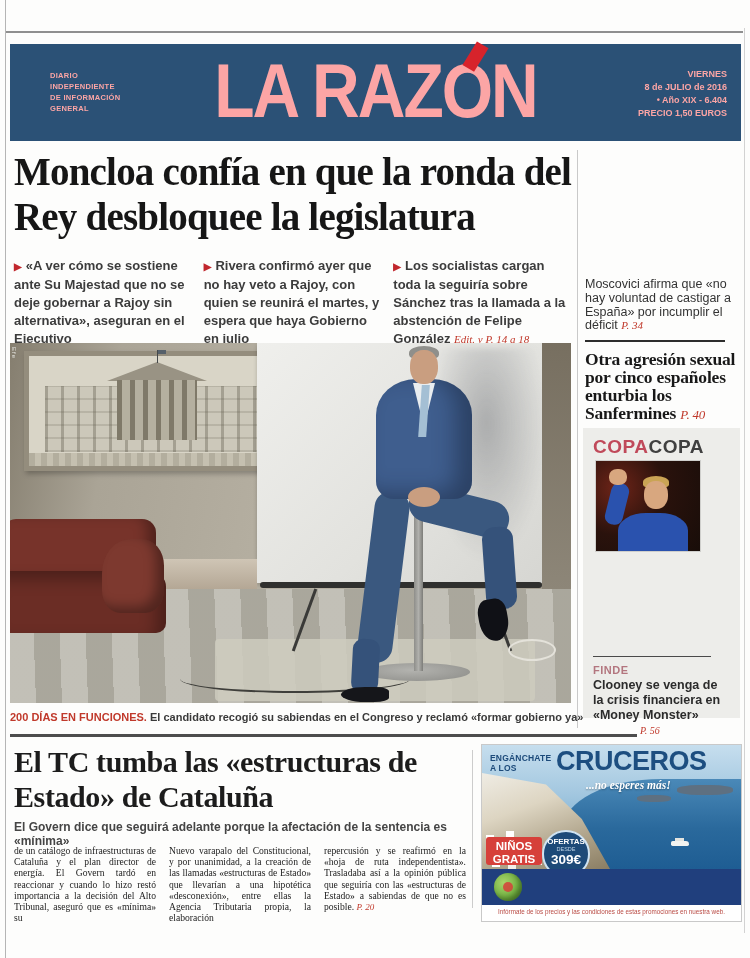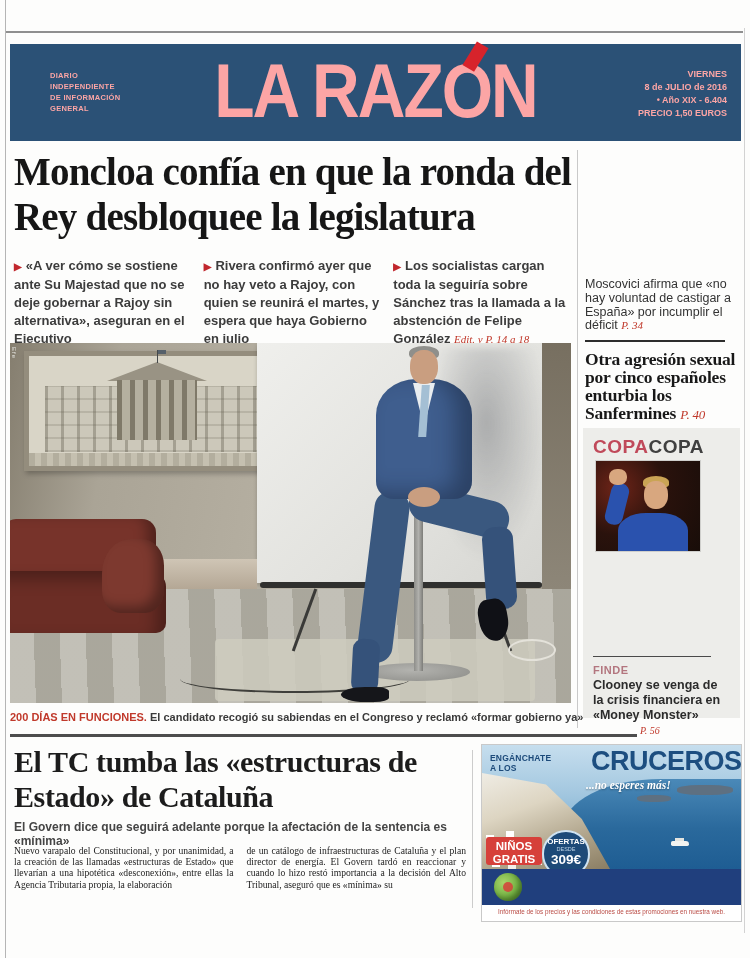--- a/index.html
+++ b/index.html
@@ -137,21 +137,21 @@
             background:linear-gradient(160deg,#efece4 0%,#ddd5c2 35%,#a99d83 75%,#8a7d63 100%);
             clip-path:polygon(0 0,50% 12%,78% 48%,100% 100%,0 100%);}
   .ad-houses{position:absolute;left:4px;bottom:28px;width:8px;height:6px;background:#fff;
              box-shadow:10px 2px 0 #f6f4ee,20px -4px 0 #fff,30px 6px 0 #efede6,14px 14px 0 #fff,
                         34px 18px 0 #f6f4ee,48px 24px 0 #fff,60px 34px 0 #efede6,6px 26px 0 #fff,
                         22px 30px 0 #f2f0e9,44px 40px 0 #fff,66px 46px 0 #f6f4ee,80px 52px 0 #fff;}
   .ad-ship{position:absolute;right:52px;top:96px;width:18px;height:5px;background:#f3f3f0;border-radius:2px 4px 2px 2px;}
   .ad-ship::after{content:"";position:absolute;left:4px;top:-3px;width:9px;height:3px;background:#e4e4df;}
   .ad-kicker{position:absolute;left:8px;top:9px;width:62px;text-align:left;color:#1c4a7a;
              font-weight:bold;font-size:8.5px;line-height:9.5px;letter-spacing:.2px;}
-  .ad-title{position:absolute;left:74px;top:1px;font-size:27px;font-weight:600;color:#1d4e80;letter-spacing:-.5px;margin-left:35px;}
+  .ad-title{position:absolute;left:74px;top:1px;font-size:27px;font-weight:600;color:#1d4e80;letter-spacing:-.5px;}
   .ad-tag{position:absolute;left:104px;top:34px;font-size:11.5px;font-style:italic;font-weight:bold;color:#fff;
           font-family:"Liberation Serif",serif;text-shadow:0 1px 2px rgba(0,0,0,.35);}
   .ad-badge{position:absolute;left:4px;top:92px;width:56px;height:28px;background:#d6403a;border-radius:3px;
             color:#fff;font-weight:bold;font-size:11.5px;line-height:13px;text-align:center;padding-top:3px;box-sizing:border-box;}
   .ad-circle{position:absolute;left:60px;top:85px;width:48px;height:48px;border-radius:50%;background:#1d4a78;
              border:2px solid #cfe3f2;color:#fff;text-align:center;box-sizing:border-box;padding-top:6px;}
   .ad-circle .l1{font-size:8px;font-weight:bold;line-height:8px;}
   .ad-circle .l2{font-size:5.5px;line-height:7px;color:#bcd3e6;}
   .ad-circle .l3{font-size:13.5px;font-weight:bold;line-height:14px;}
   .ad-bar{position:absolute;left:0;top:124px;width:100%;height:36px;background:#203f7d;}
@@ -240,22 +240,23 @@
     <div class="abs ph-credit">Efe</div>
   </div>
 
   <div class="abs caption"><span class="cap-lead">200 DÍAS EN FUNCIONES.</span><span class="cap-rest"> El candidato recogió su sabiendas en el Congreso y reclamó «formar gobierno ya»</span></div>
 
   <div class="abs hrule"></div>
 
   <div class="abs tc-headline">El TC tumba las «estructuras de Estado» de Cataluña</div>
   <div class="abs tc-subhead">El Govern dice que seguirá adelante porque la afectación de la sentencia es «mínima»</div>
   <div class="abs tc-cols">
+    <div class="tc-col">de un catálogo de infraestructuras de Cataluña y el plan director de energía. El Govern tardó en reaccionar y cuando lo hizo restó importancia a la decisión del Alto Tribunal, aseguró que es «mínima» su</div>
     <div class="tc-col">Nuevo varapalo del Constitucional, y por unanimidad, a la creación de las llamadas «estructuras de Estado» que llevarían a una hipotética «desconexión», entre ellas la Agencia Tributaria propia, la elaboración</div>
-    <div class="tc-col">de un catálogo de infraestructuras de Cataluña y el plan director de energía. El Govern tardó en reaccionar y cuando lo hizo restó importancia a la decisión del Alto Tribunal, aseguró que es «mínima» su</div>
+    <div class="tc-col"><span>repercusión y se reafirmó en la «hoja de ruta independentista». Trasladaba así a la opinión pública que seguiría con las «estructuras de Estado» a sabiendas de que no es posible. </span><span class="pref">P. 20</span></div>
   </div>
 
   <div class="abs sb-brussels-b"><span>Moscovici afirma que «no hay voluntad de castigar a España» por incumplir el déficit </span><span class="pref">P. 34</span></div>
   <div class="abs sb-rule1"></div>
   <div class="abs sb-sanf"><span>Otra agresión sexual por cinco españoles enturbia los Sanfermines </span><span class="pref">P. 40</span></div>
 
   <div class="abs graybox">
     <div class="euro-label"><span class="euro">COPA</span><span class="copa">COPA</span></div>
     <div class="euro-photo">
       <div class="gz-arm"></div>

